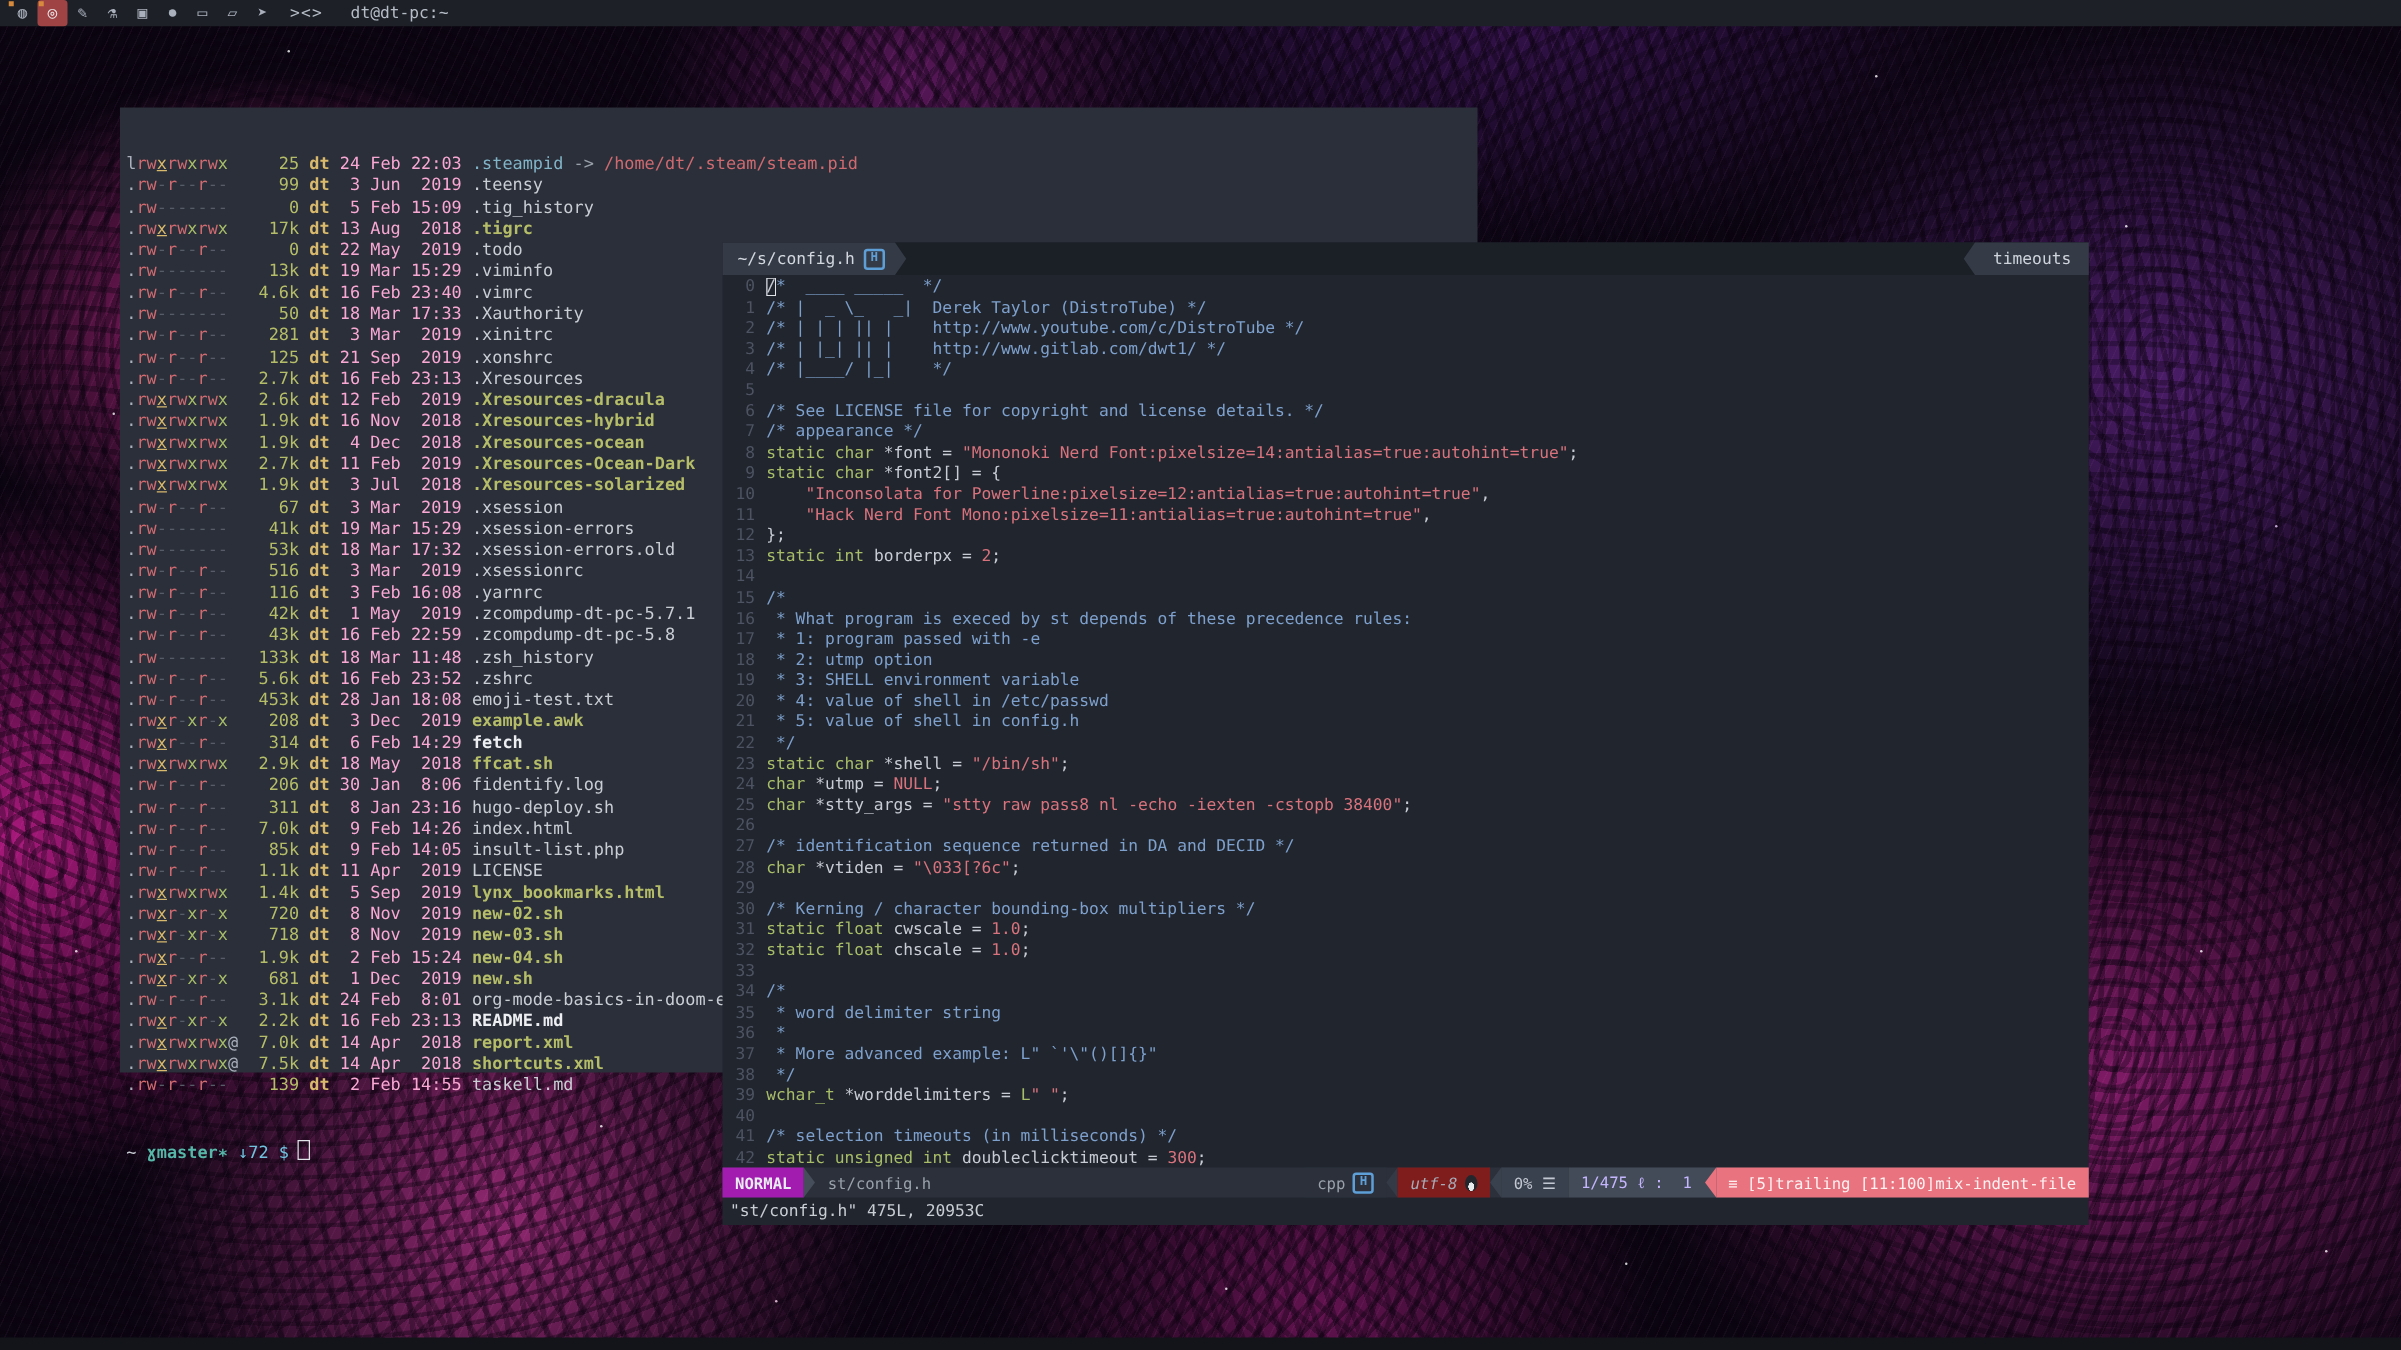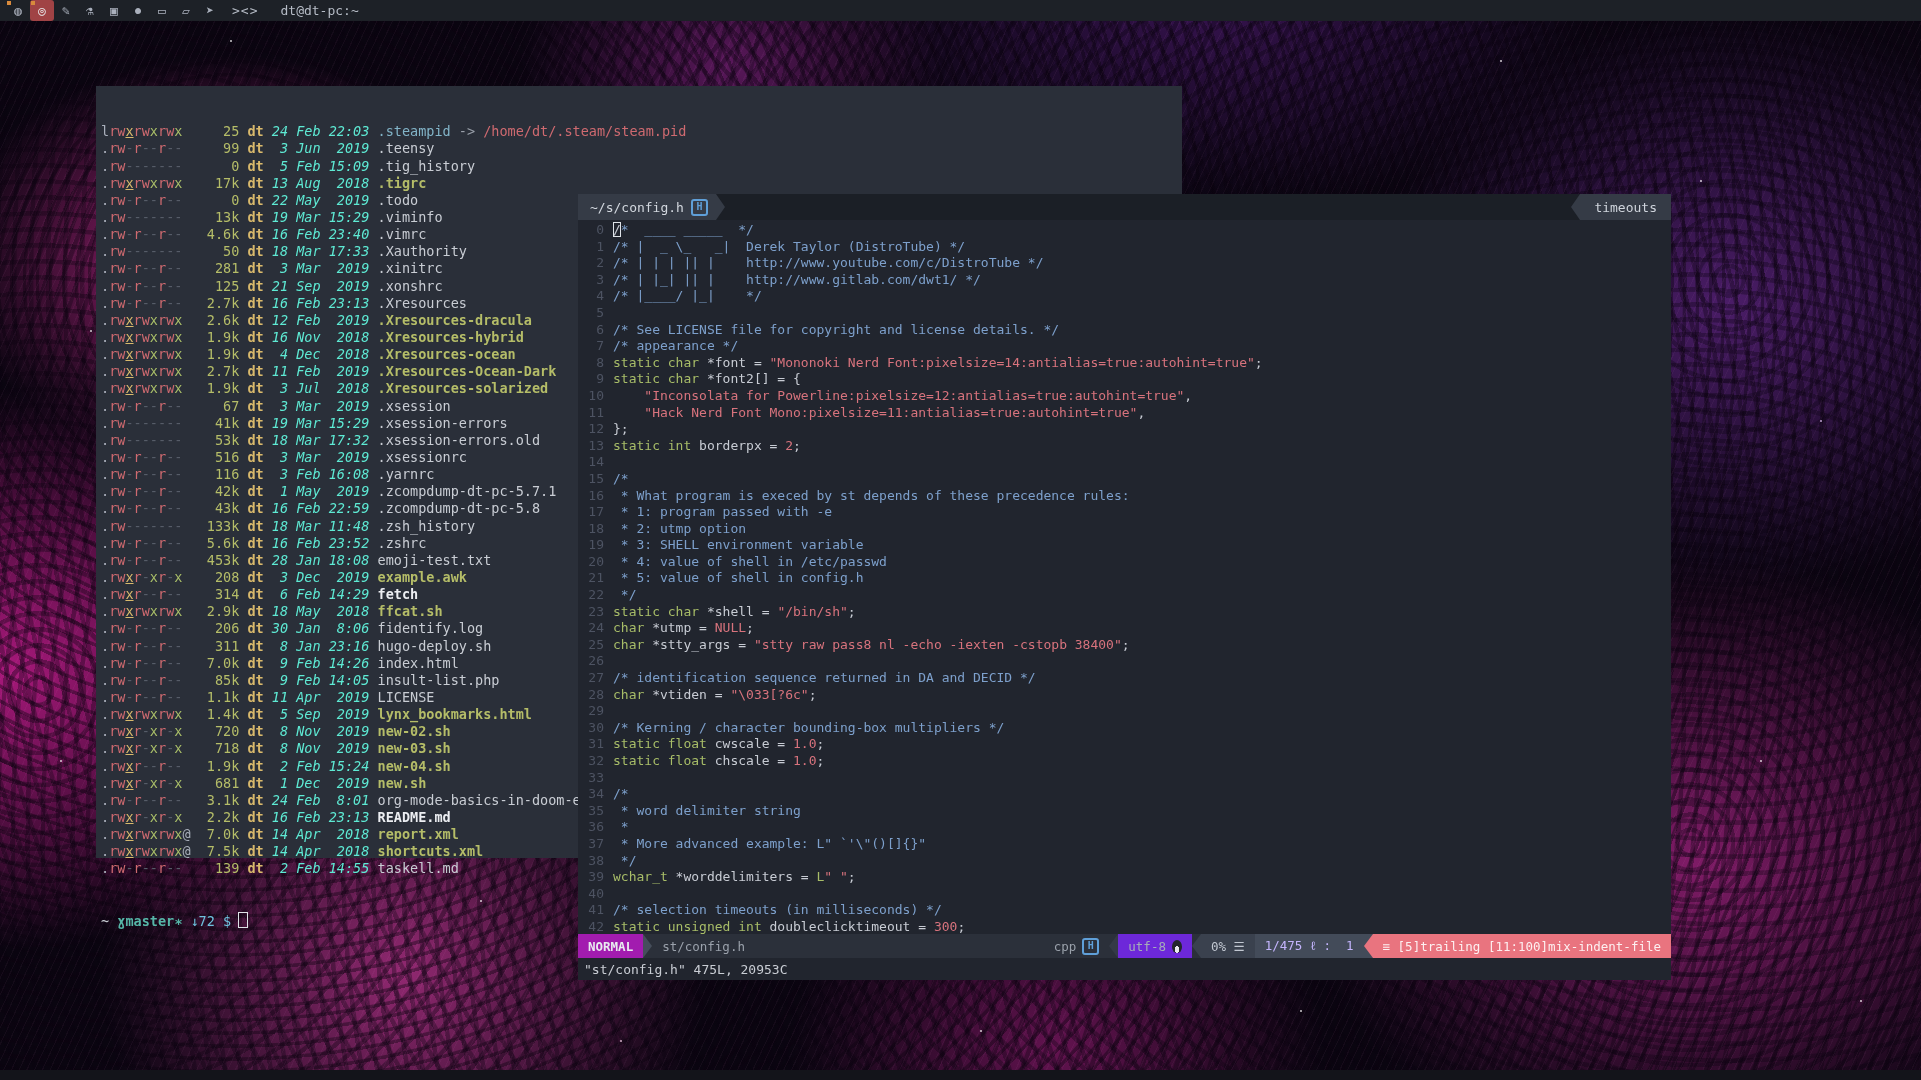--- a/index.html
+++ b/index.html
@@ -51,21 +51,21 @@
   .terminal{left:96px;top:86px;width:1086px;height:772px;background:#2a2f39;z-index:1;
     font-size:13.5px;line-height:17.15px;white-space:pre;color:#c5cad3;padding:3px 0 0 5px;}
   .trow{height:17.15px;}
   .prw{color:#cf6a70;}
   .px{color:#a8bd68;}
   .pxu{color:#d9b96c;text-decoration:underline;}
   .pdim{color:#565c68;}
   .pdot{color:#aab0bc;}
   .tsize{color:#b5bd68;}
   .towner{color:#d9b96c;font-weight:bold;}
-  .tdate{color:#5eead4;font-style:italic;}
+  .tdate{color:#f9a8d4;}
   .tname{color:#c9cdd4;}
   .tname.exec{color:#b5bd68;font-weight:bold;}
   .tname.execw{color:#eceef2;font-weight:bold;text-align:right;}
   .tname.link{color:#82b4c8;}
   .tarrow{color:#9aa0aa;}
   .ttarget{color:#cf6a70;text-align:right;}
   .prompt{height:17.15px;}
   .pr-path{color:#c9cdd4;}
   .pr-branch{color:#56b6a8;font-weight:bold;}
   .pr-arrow{color:#6fc3df;}
@@ -94,21 +94,21 @@
 
   
   .statusline{height:24px;flex:0 0 auto;display:flex;align-items:stretch;background:#2b303a;font-size:12.5px;}
   .seg{display:flex;align-items:center;padding:0 10px;white-space:pre;}
   .seg-mode{background:#a21caf;color:#e8ebf0;font-weight:bold;}
   .arr-r{width:0;height:0;border-top:12px solid transparent;border-bottom:12px solid transparent;border-left:9px solid #464e5c;}
   .seg-file{color:#9aa1ab;}
   .sl-fill{flex:1 1 auto;}
   .arr-l1{width:0;height:0;border-top:12px solid transparent;border-bottom:12px solid transparent;border-right:9px solid #343a46;}
   .seg-ft{color:#9aa1ab;gap:6px;background:#2b303a;}
-  .seg-enc{background:#6d28d9;color:#a6adb8;gap:6px;}
+  .seg-enc{background:#7f1d1d;color:#a6adb8;gap:6px;font-style:italic;}
   .arr-l2{width:0;height:0;border-top:12px solid transparent;border-bottom:12px solid transparent;border-right:9px solid #3a414e;}
   .seg-pct{background:#3a414e;color:#c2c8d2;}
   .seg-pos{background:#434b59;color:#c4b5fd;}
   .arr-l3{width:0;height:0;border-top:12px solid transparent;border-bottom:12px solid transparent;border-right:9px solid #e9747f;background:#434b59;}
   .seg-warn{background:#e9747f;color:#fdf0f1;}
   .penguin{display:inline-block;width:10px;height:13px;border-radius:50% 50% 46% 46%;
     background:radial-gradient(ellipse 4px 6px at 50% 72%, #e8ebee 0 55%, #23262c 60%);}
   .msgline{height:22px;flex:0 0 auto;display:flex;align-items:center;padding-left:6px;
     color:#c9cdd4;font-size:13px;white-space:pre;}
 </style>

